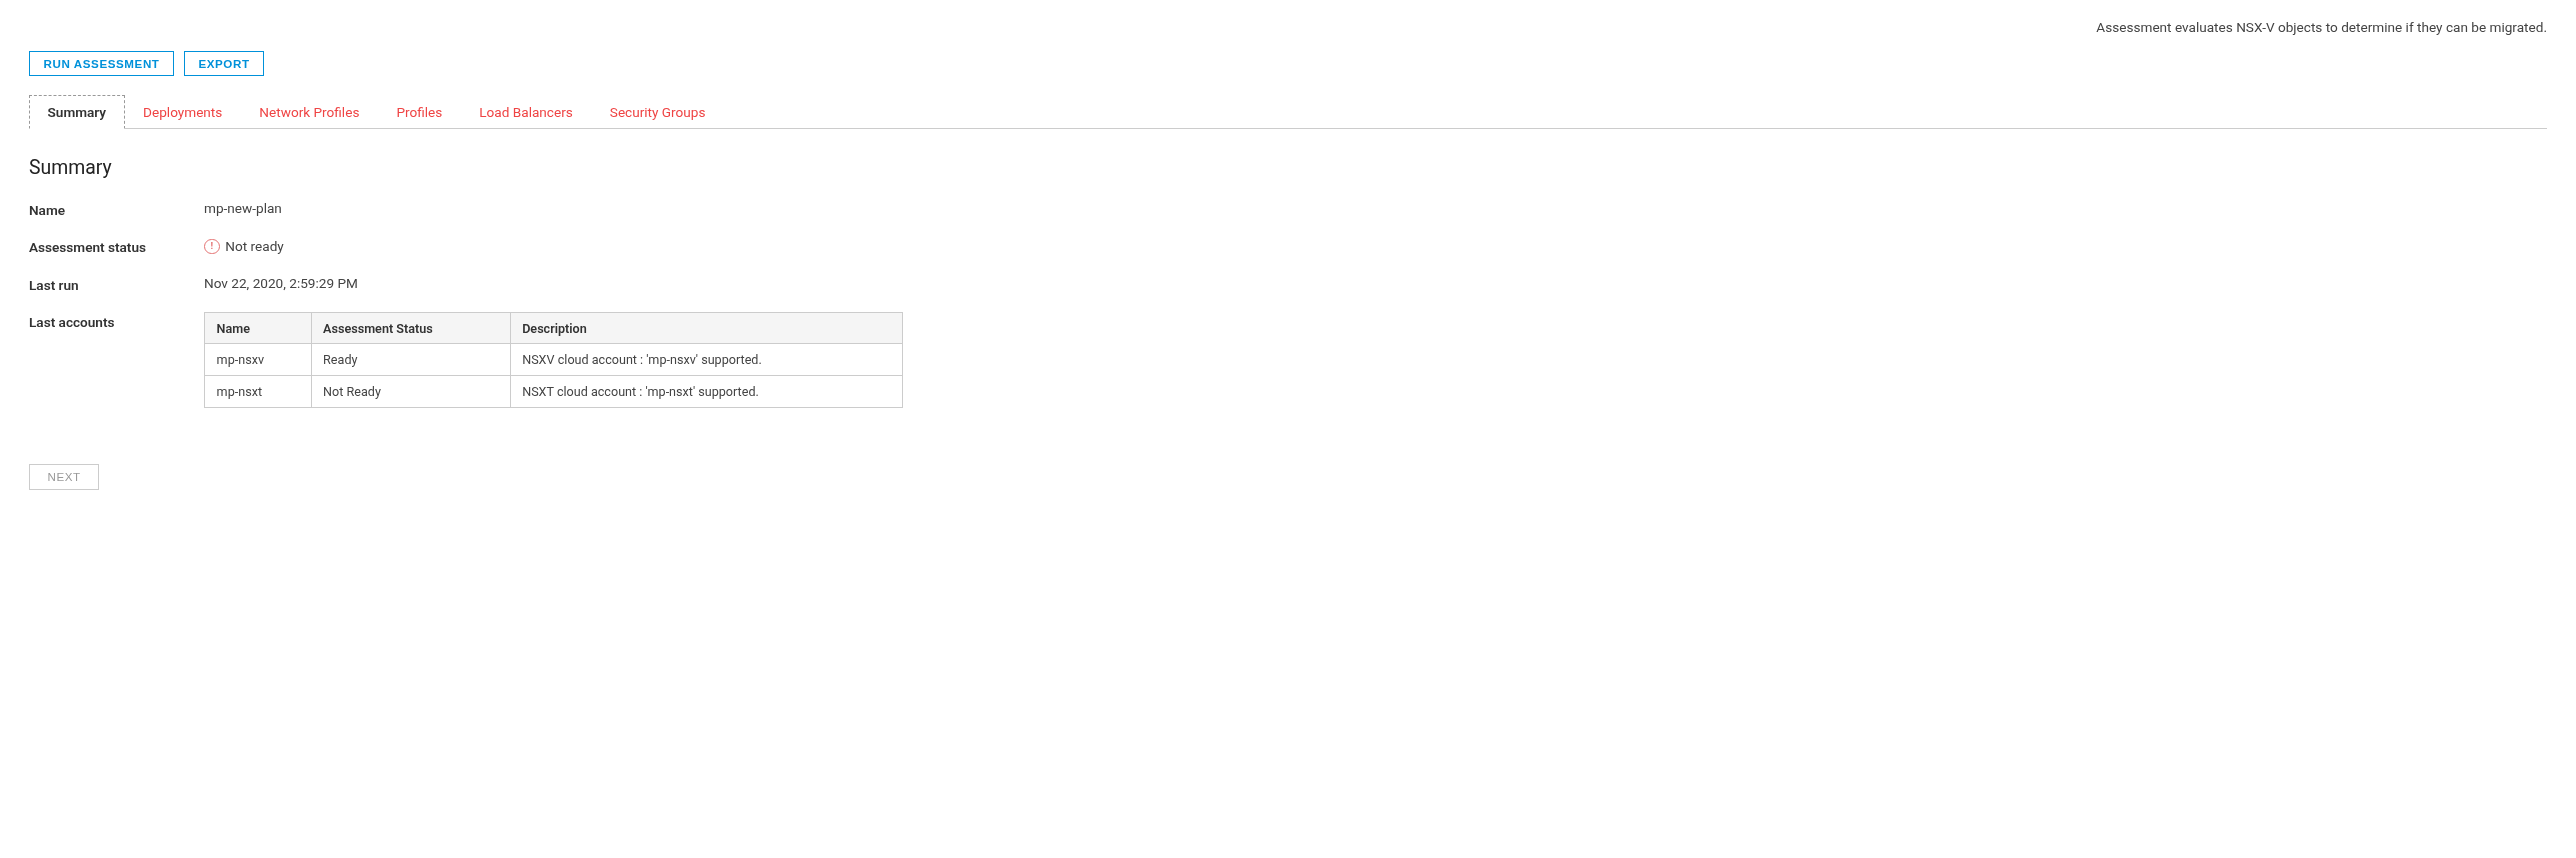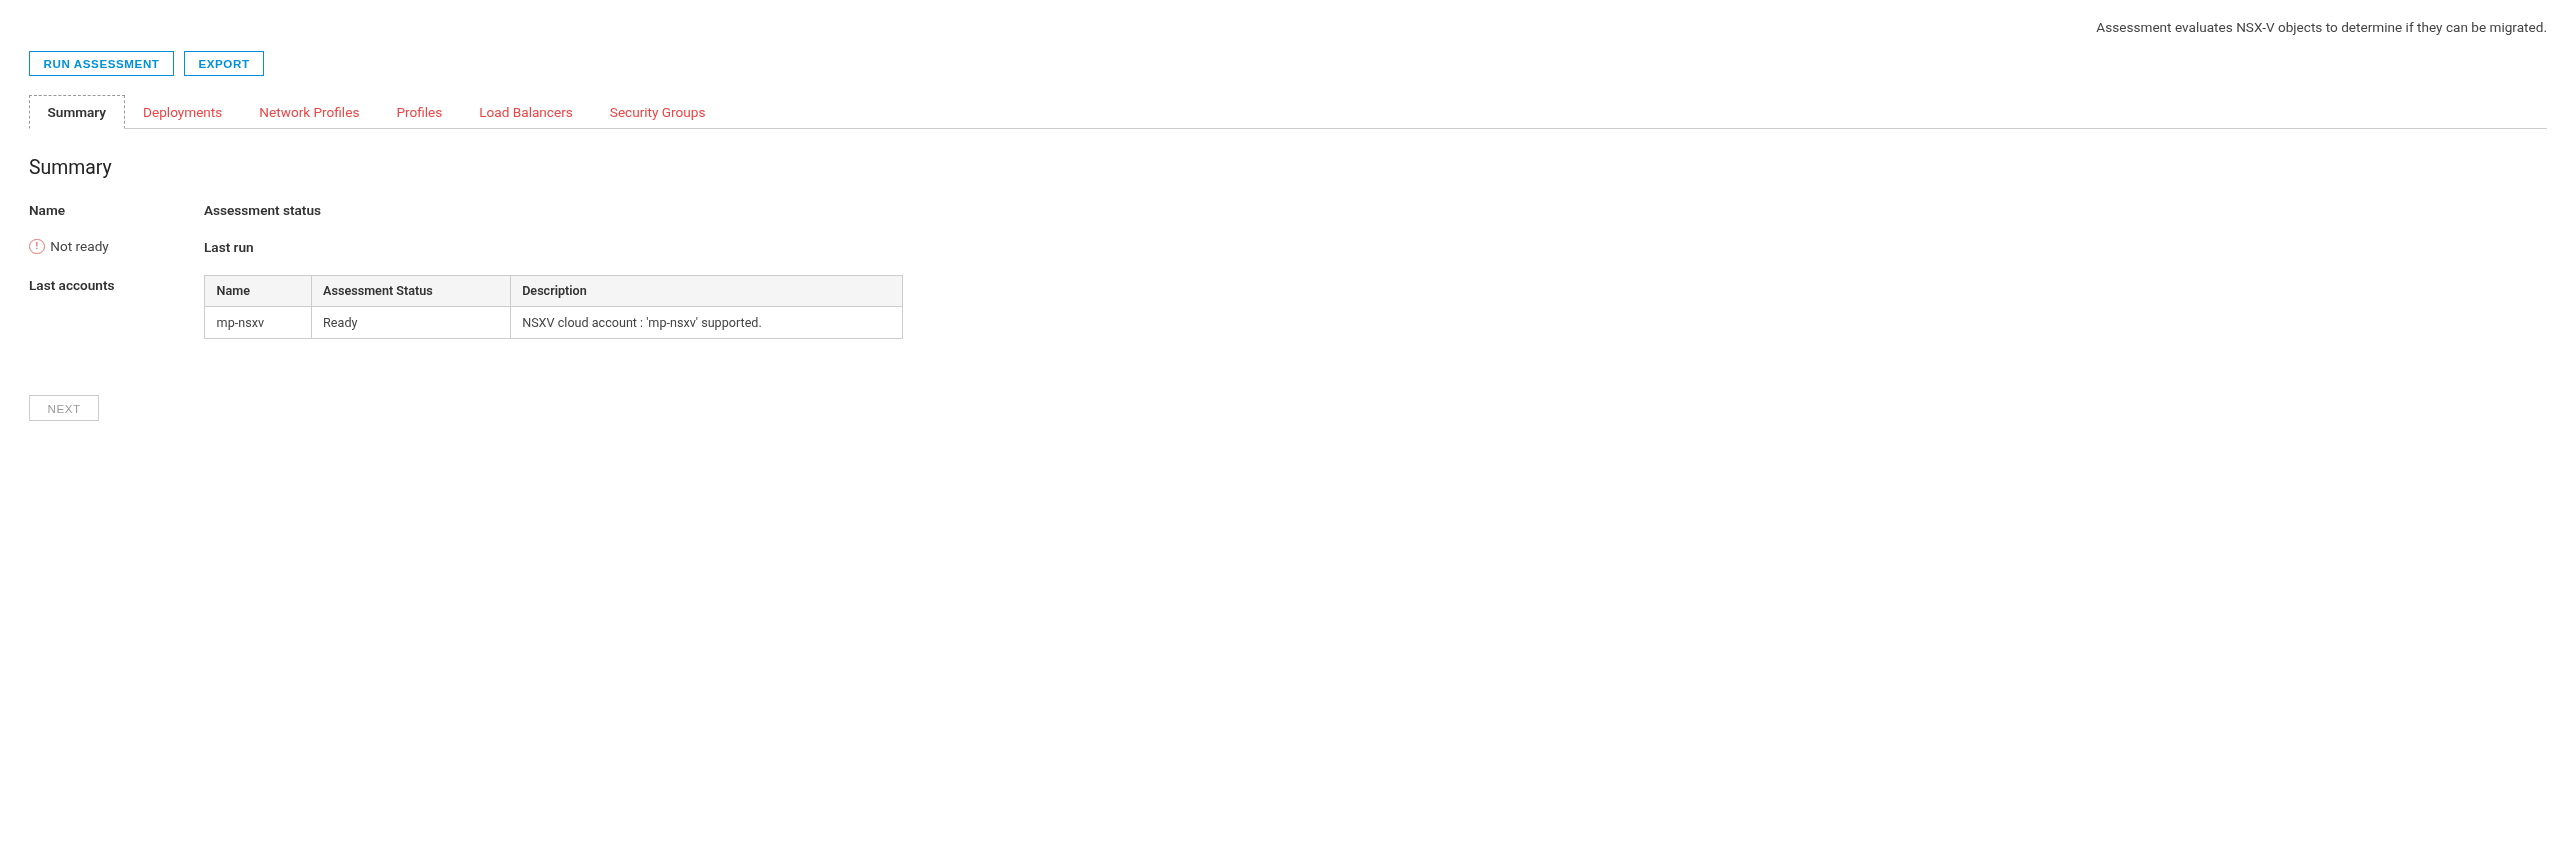--- a/index.html
+++ b/index.html
@@ -158,45 +158,52 @@
   <div class="tab">Security Groups</div>
 </div>
 
 
 <h2 class="section-title">Summary</h2>
 
 
 <div class="detail-grid">
 
   <div class="detail-label">Name</div>
+  <div class="detail-value">mp-new-plan</div>
 
   <div class="detail-label">Assessment status</div>
   <div class="status-not-ready">
     <span class="status-icon"></span>
     <span>Not ready</span>
   </div>
 
   <div class="detail-label">Last run</div>
+  <div class="detail-value">Nov 22, 2020, 2:59:29 PM</div>
 
   <div class="detail-label">Last accounts</div>
   <div>
     <table class="cloud-table">
       <thead>
         <tr>
           <th>Name</th>
           <th>Assessment Status</th>
           <th>Description</th>
         </tr>
       </thead>
       <tbody id="cloud-accounts-tbody">
       <tr>
             <td>mp-nsxv</td>
             <td>Ready</td>
             <td>NSXV cloud account : 'mp-nsxv' supported.</td>
           </tr>
+          <tr>
+            <td>mp-nsxt</td>
+            <td>Not Ready</td>
+            <td>NSXT cloud account : 'mp-nsxt' supported.</td>
+          </tr>
         </tbody>
     </table>
   </div>
 
 </div>
 
 
 <button class="next-btn">NEXT</button>
 
 

